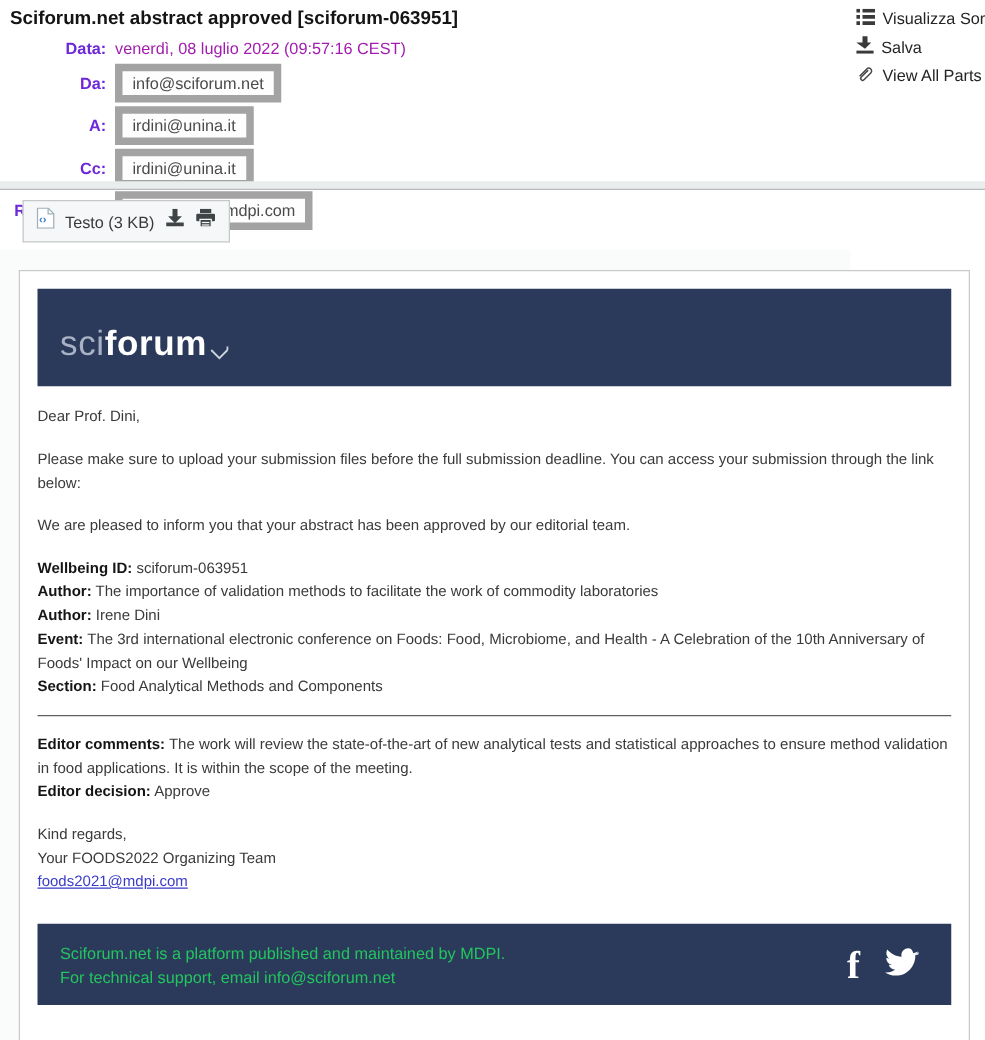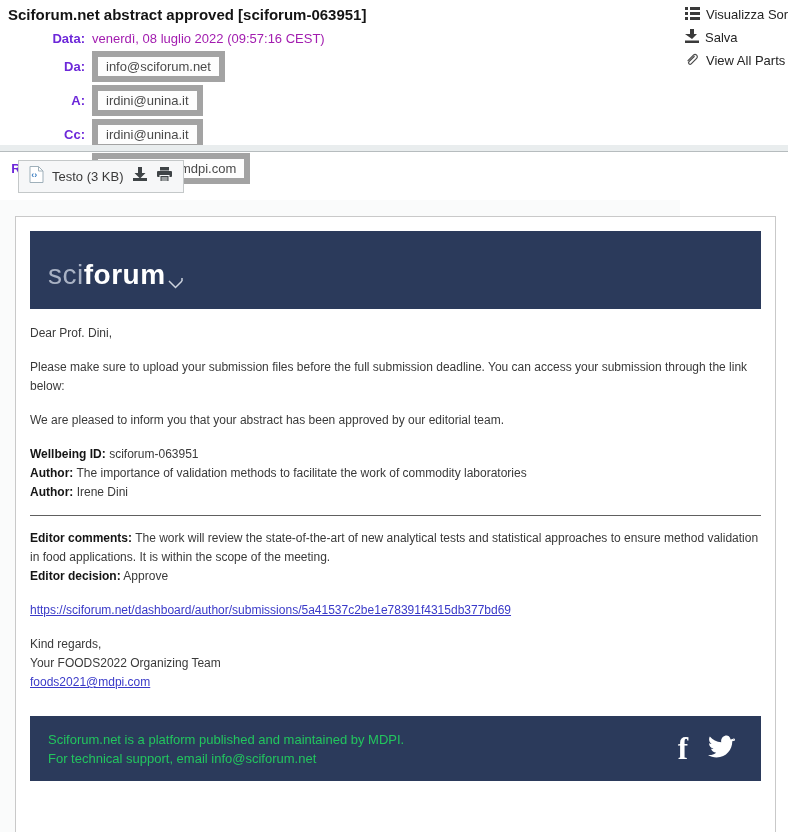--- a/index.html
+++ b/index.html
@@ -144,32 +144,31 @@
 
       <div class="body-text">
         <p class="para first-para">Dear Prof. Dini,</p>
         <p class="para">Please make sure to upload your submission files before the full submission deadline. You can access your submission through the link below:</p>
         <p class="para">We are pleased to inform you that your abstract has been approved by our editorial team.</p>
 
         <div class="para">
           <div class="detail-line"><b>Wellbeing ID:</b> <span>sciforum-063951</span></div>
           <div class="detail-line"><b>Author:</b> <span>The importance of validation methods to facilitate the work of commodity laboratories</span></div>
           <div class="detail-line"><b>Author:</b> <span>Irene Dini</span></div>
+          <div class="detail-line"><b>Event:</b> <span>The 3rd international electronic conference on Foods: Food, Microbiome, and Health - A Celebration of the 10th Anniversary of Foods' Impact on our Wellbeing</span></div>
+          <div class="detail-line"><b>Section:</b> <span>Food Analytical Methods and Components</span></div>
         </div>
 
         <hr class="rule">
 
         <div>
           <div class="decision-line"><b>Editor comments:</b> <span>The work will review the state-of-the-art of new analytical tests and statistical approaches to ensure method validation in food applications. It is within the scope of the meeting.</span></div>
           <div class="decision-line"><b>Editor decision:</b> <span>Approve</span></div>
         </div>
 
-        <p class="para">
-          <a class="link">https://sciforum.net/dashboard/author/submissions/5a41537c2be1e78391f4315db377bd69</a>
-        </p>
 
         <div class="para">
           <div>Kind regards,</div>
           <div>Your FOODS2022 Organizing Team</div>
           <div><a class="link">foods2021@mdpi.com</a></div>
         </div>
       </div>
 
       <div class="brand-footer">
         <div class="footer-text">

